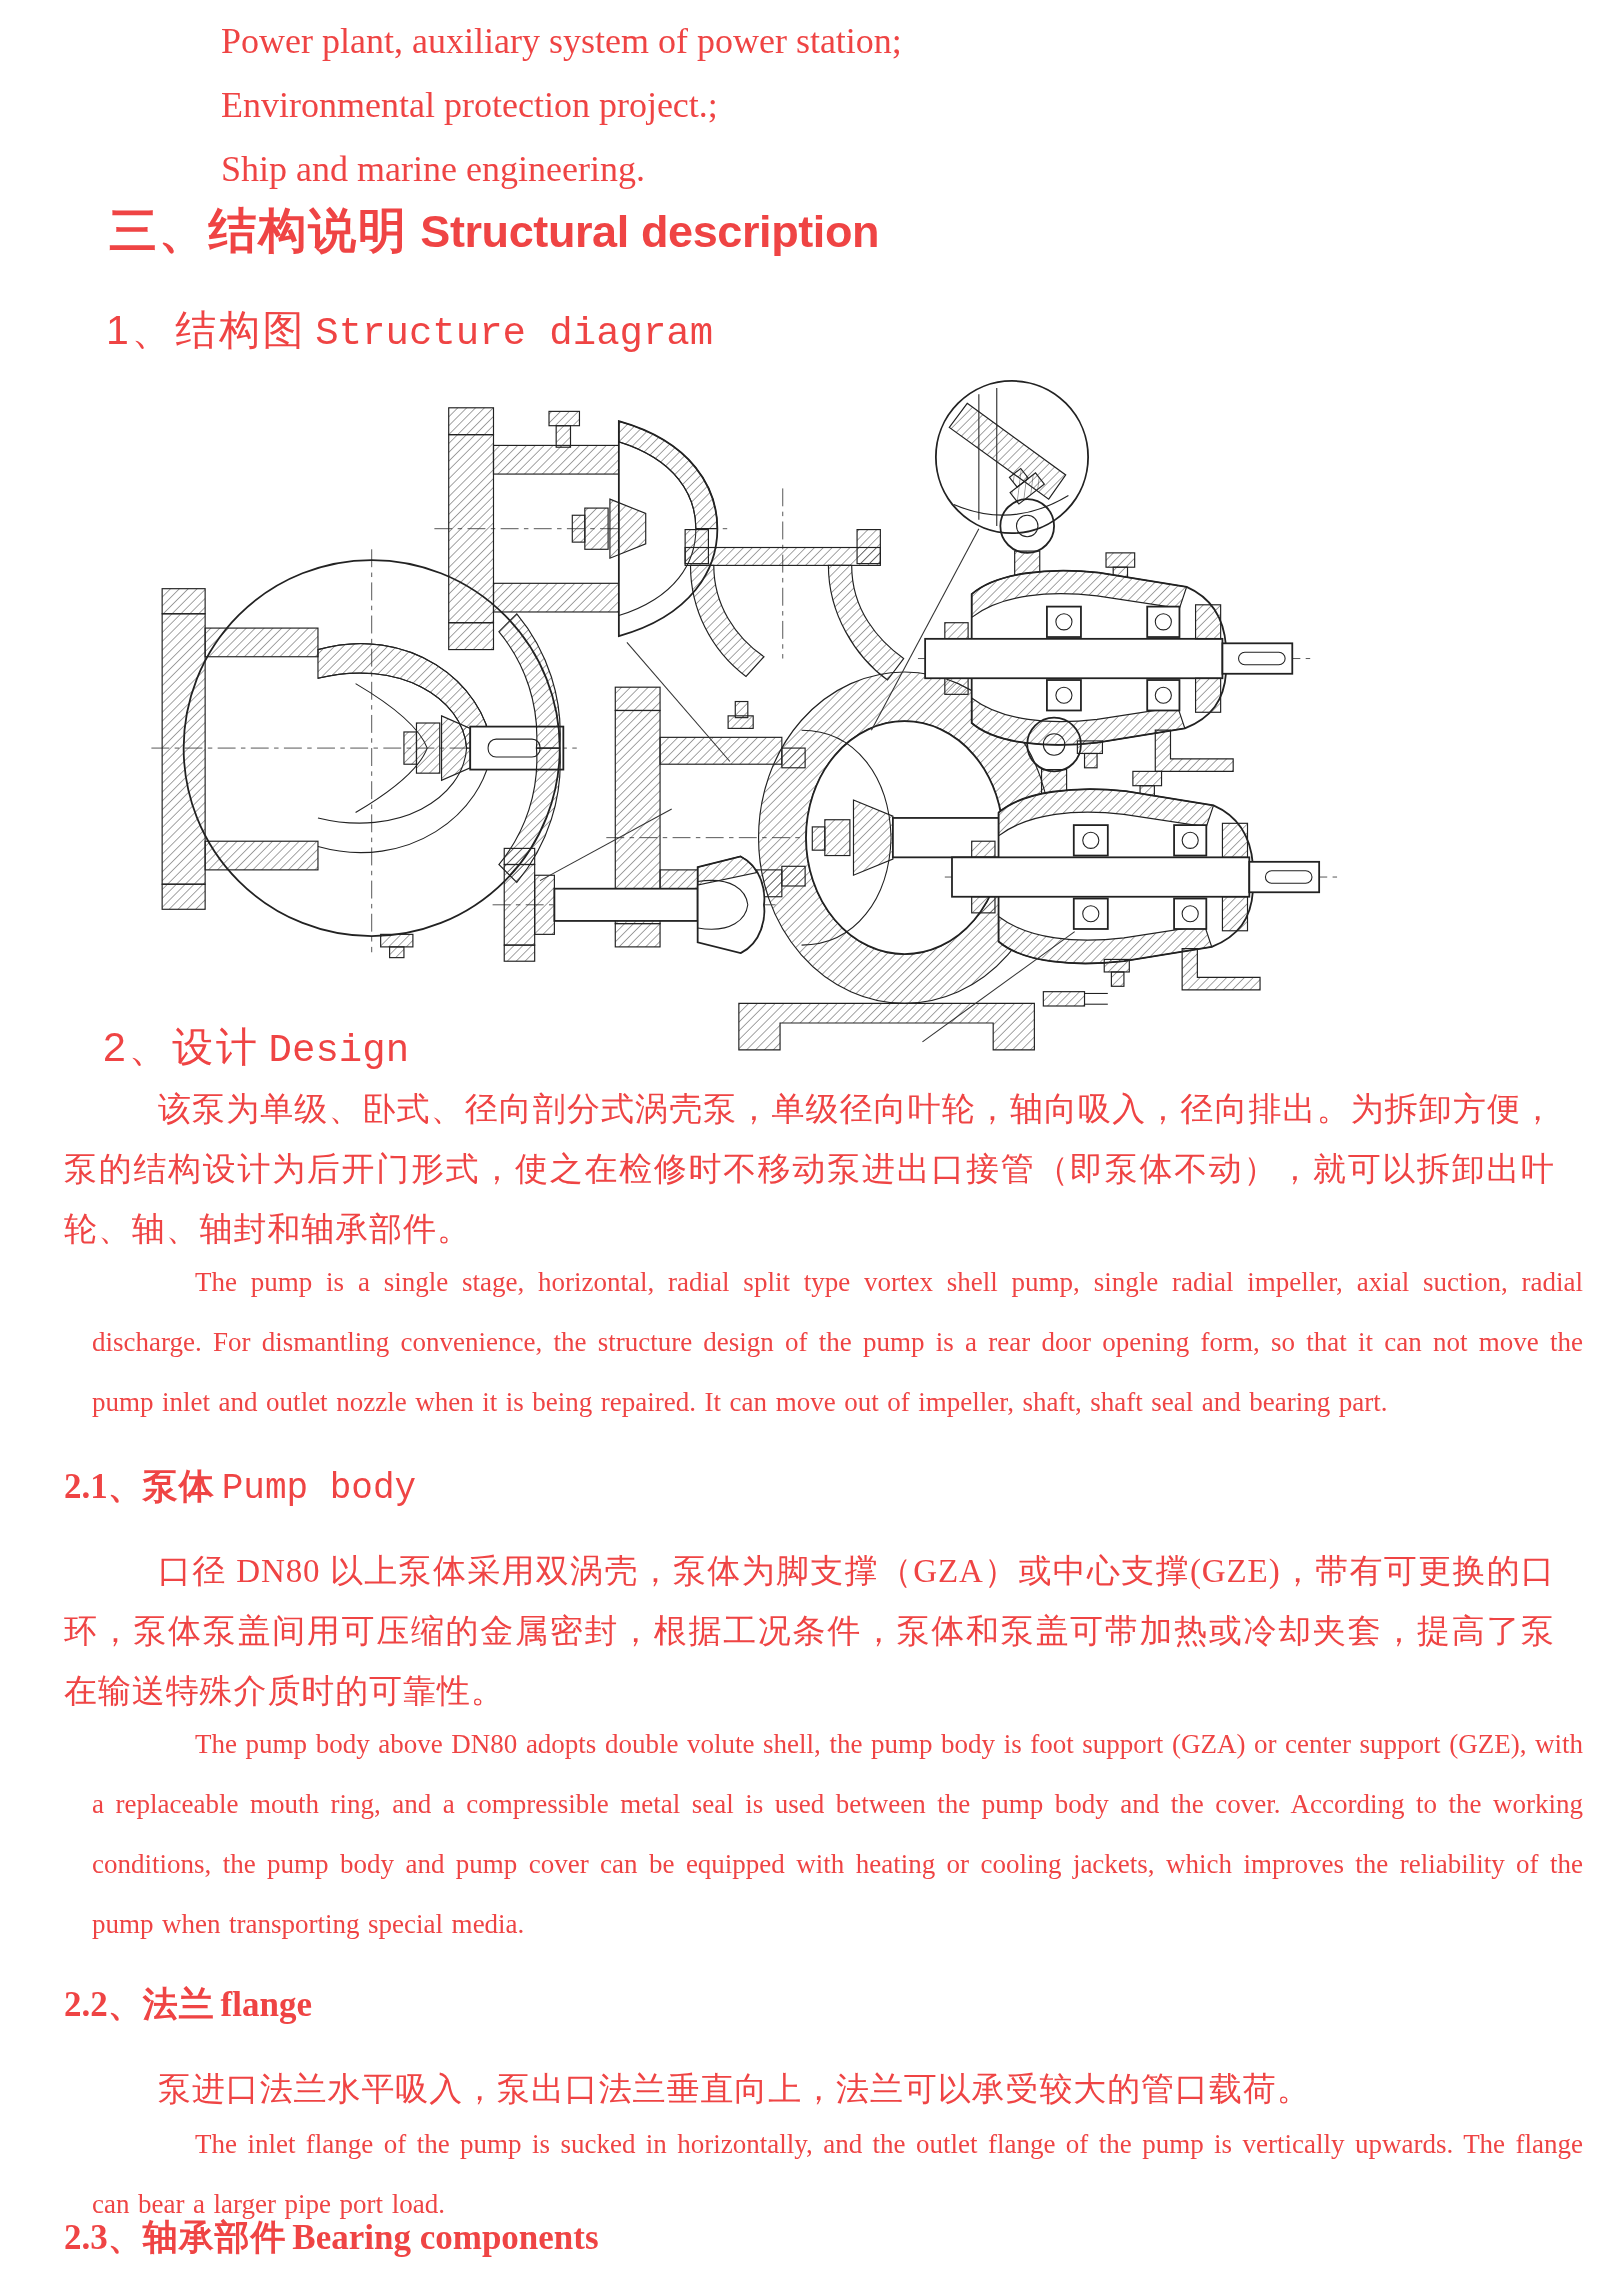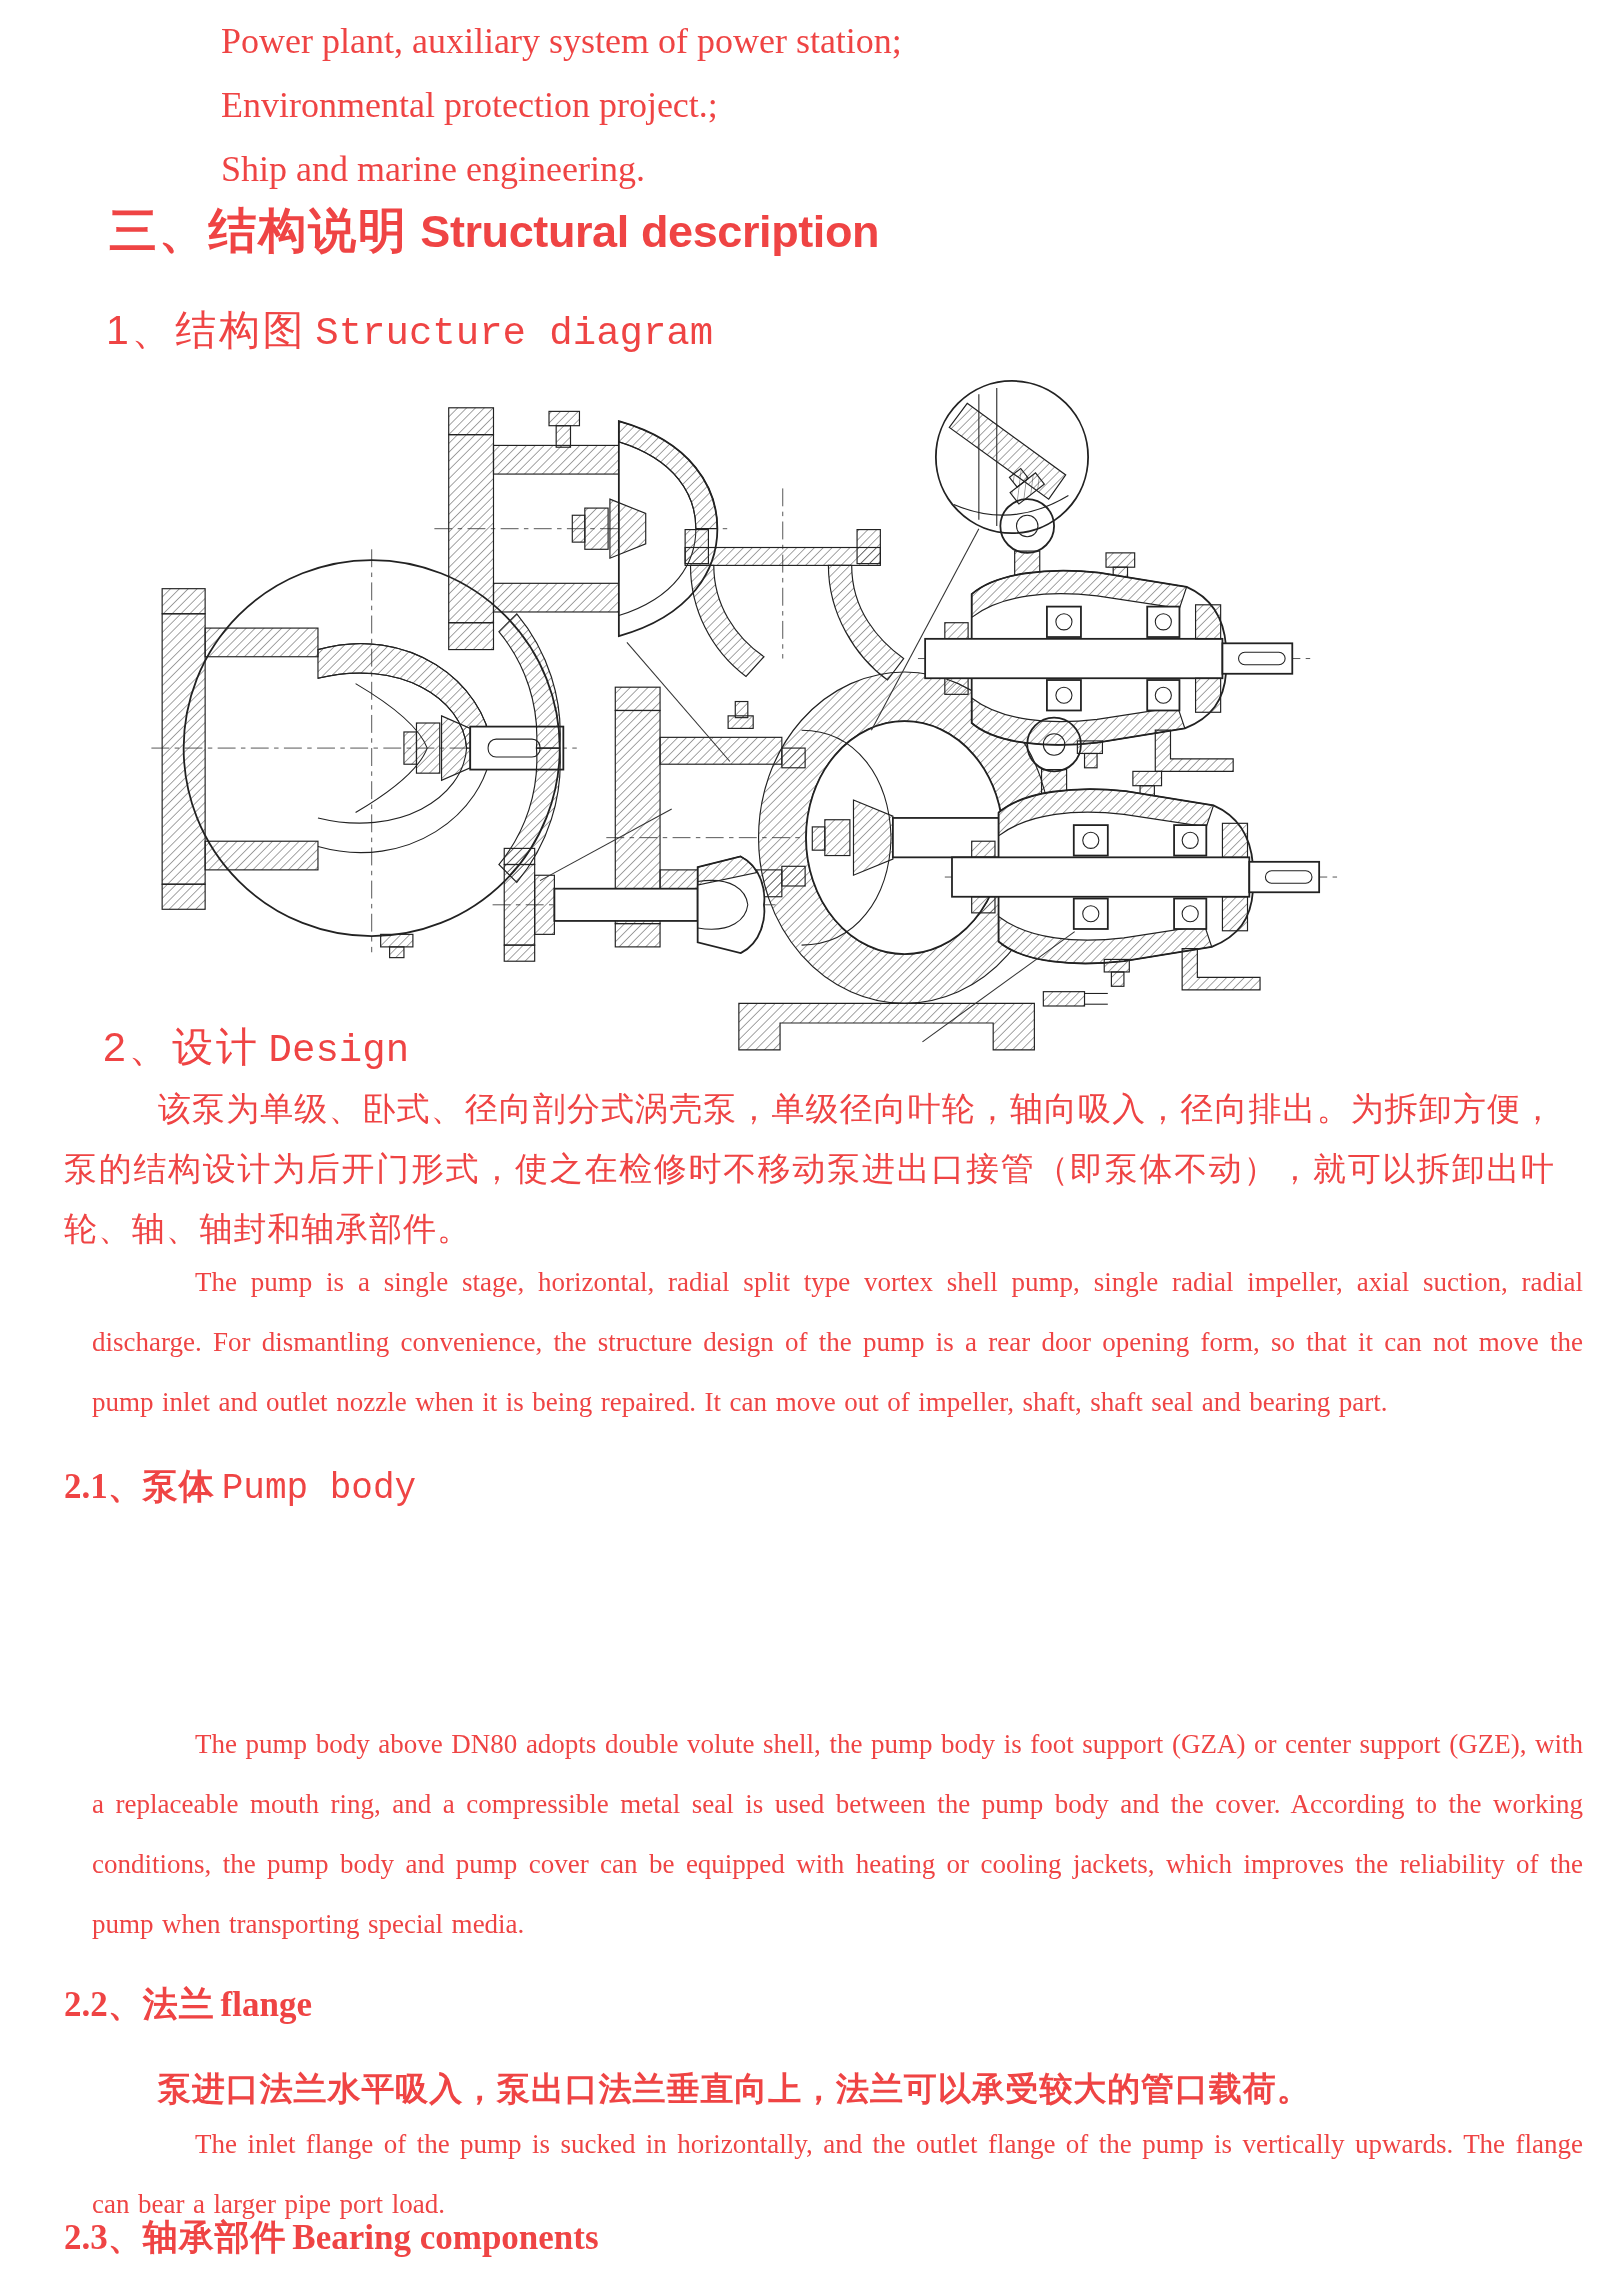--- a/index.html
+++ b/index.html
@@ -31,21 +31,21 @@
   .h3b{left:64px;top:1981px;}
   .h3c{left:64px;top:2214px;}
 
   .para{left:64px;width:1491px;text-align:justify;text-align-last:left;}
   .p-zh{font-size:33px;line-height:60px;text-indent:94px;letter-spacing:0.9px;}
   .p-en{font-size:27px;line-height:60px;text-indent:103px;word-spacing:1.8px;margin-left:28px;}
   .p1{top:1046px;}
   .p2{top:1225px;}
   .p3{top:1508px;}
   .p4{top:1687px;}
-  .p5{top:2026px;font-weight:bold;}
+  .p5{top:2026px;}
   .p6{top:2087px;}
 
   .figwrap{left:112px;top:354px;width:1397px;height:824px;}
   svg{display:block;}
   .o{fill:none;stroke:#222;stroke-width:2;}
   .ow{fill:#fff;stroke:#222;stroke-width:2;}
   .t{fill:none;stroke:#222;stroke-width:1.2;}
   .hh{fill:url(#hatch);stroke:#222;stroke-width:1.3;}
   .cl{fill:none;stroke:#444;stroke-width:1;stroke-dasharray:20 6 5 6;}
   .ld{fill:none;stroke:#333;stroke-width:1.2;}
@@ -228,20 +228,21 @@
     <span class="zh sans">2、设计</span><span class="en mono">Design</span>
   </div>
 
   <p class="abs para p-zh serif p1">该泵为单级、卧式、径向剖分式涡壳泵，单级径向叶轮，轴向吸入，径向排出。为拆卸方便，泵的结构设计为后开门形式，使之在检修时不移动泵进出口接管（即泵体不动），就可以拆卸出叶轮、轴、轴封和轴承部件。</p>
   <p class="abs para p-en serif p2">The pump is a single stage, horizontal, radial split type vortex shell pump, single radial impeller, axial suction, radial discharge. For dismantling convenience, the structure design of the pump is a rear door opening form, so that it can not move the pump inlet and outlet nozzle when it is being repaired. It can move out of impeller, shaft, shaft seal and bearing part.</p>
 
   <div class="abs h3 h3a">
     <span class="num serif">2.1、</span><span class="zh serif">泵体</span><span class="en-mono">Pump body</span>
   </div>
 
+  <p class="abs para p-zh serif p3">口径 DN80 以上泵体采用双涡壳，泵体为脚支撑（GZA）或中心支撑(GZE)，带有可更换的口环，泵体泵盖间用可压缩的金属密封，根据工况条件，泵体和泵盖可带加热或冷却夹套，提高了泵在输送特殊介质时的可靠性。</p>
   <p class="abs para p-en serif p4">The pump body above DN80 adopts double volute shell, the pump body is foot support (GZA) or center support (GZE), with a replaceable mouth ring, and a compressible metal seal is used between the pump body and the cover. According to the working conditions, the pump body and pump cover can be equipped with heating or cooling jackets, which improves the reliability of the pump when transporting special media.</p>
 
   <div class="abs h3 h3b">
     <span class="num serif">2.2、</span><span class="zh serif">法兰</span><span class="en-bold serif">flange</span>
   </div>
 
   <p class="abs para p-zh serif p5">泵进口法兰水平吸入，泵出口法兰垂直向上，法兰可以承受较大的管口载荷。</p>
   <p class="abs para p-en serif p6">The inlet flange of the pump is sucked in horizontally, and the outlet flange of the pump is vertically upwards. The flange can bear a larger pipe port load.</p>
 
   <div class="abs h3 h3c">

